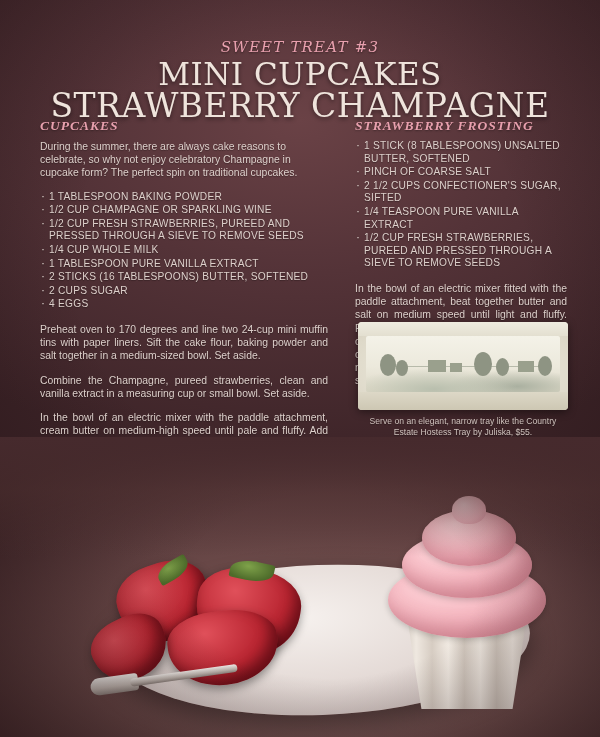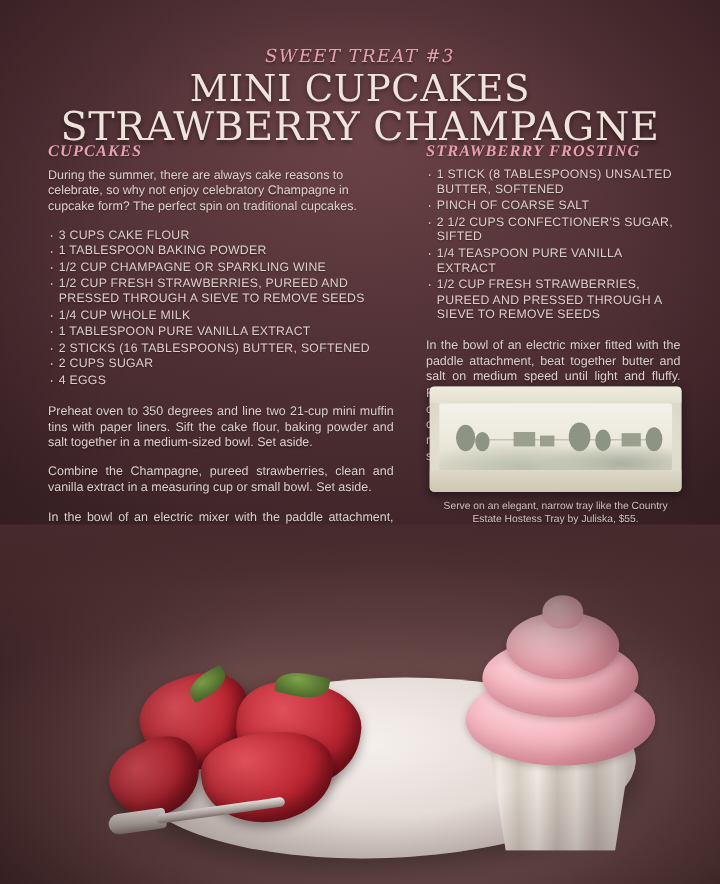--- a/index.html
+++ b/index.html
@@ -316,32 +316,31 @@
     <div class="title-line">Strawberry Champagne</div>
   </div>
 
   <div id="cols">
 
     <div id="left-col">
       <div class="section-head">Cupcakes</div>
       <p class="body-text">During the summer, there are always cake reasons to celebrate, so why not enjoy celebratory Champagne in cupcake form? The perfect spin on traditional cupcakes.</p>
 
       <ul class="ing">
-        <li>3 cups cake flour</li>
         <li>1 tablespoon baking powder</li>
         <li>1/2 cup Champagne or sparkling wine</li>
         <li>1/2 cup fresh strawberries, pureed and pressed through a sieve to remove seeds</li>
         <li>1/4 cup whole milk</li>
         <li>1 tablespoon pure vanilla extract</li>
         <li>2 sticks (16 tablespoons) butter, softened</li>
         <li>2 cups  sugar</li>
         <li>4 eggs</li>
       </ul>
 
-      <p class="body-text justify">Preheat oven to 350 degrees and line two 21-cup mini muffin tins with paper liners. Sift the cake flour, baking powder and salt together in a medium-sized bowl. Set aside.</p>
+      <p class="body-text justify">Preheat oven to 170 degrees and line two 24-cup mini muffin tins with paper liners. Sift the cake flour, baking powder and salt together in a medium-sized bowl. Set aside.</p>
       <p class="body-text justify">Combine the Champagne, pureed strawberries, clean and vanilla extract in a measuring cup or small bowl. Set aside.</p>
       <p class="body-text justify">In the bowl of an electric mixer with the paddle attachment, cream butter on medium-high speed until pale and fluffy. Add the sugar, one cup at a time, until combined with the butter. Add the eggs, one at a time, beating well after each addition to make sure egg is fully incorporated. Add one half of the strawberry mixture, followed by another third of the flour, the remaining half of the strawberry mixture, and finally, the remaining flour. Add two or three drops of light pink food coloring. Give the batter one final good mix before scooping it into the muffin cups using an ice cream scoop. Bake 10 to 12 minutes until a toothpick inserted into the center of a cupcake comes out clean. Remove cupcakes from oven and let cool. Makes 48 mini cupcakes.</p>
       <p class="body-text">(This recipe can also be used to make 12 regular-sized cupcakes; mix as above and bake 16 to 18 minutes.)</p>
     </div>
 
     <div id="right-col">
       <div class="section-head">Strawberry Frosting</div>
 
       <ul class="ing">
         <li>1 stick (8 tablespoons) unsalted butter, softened</li>

